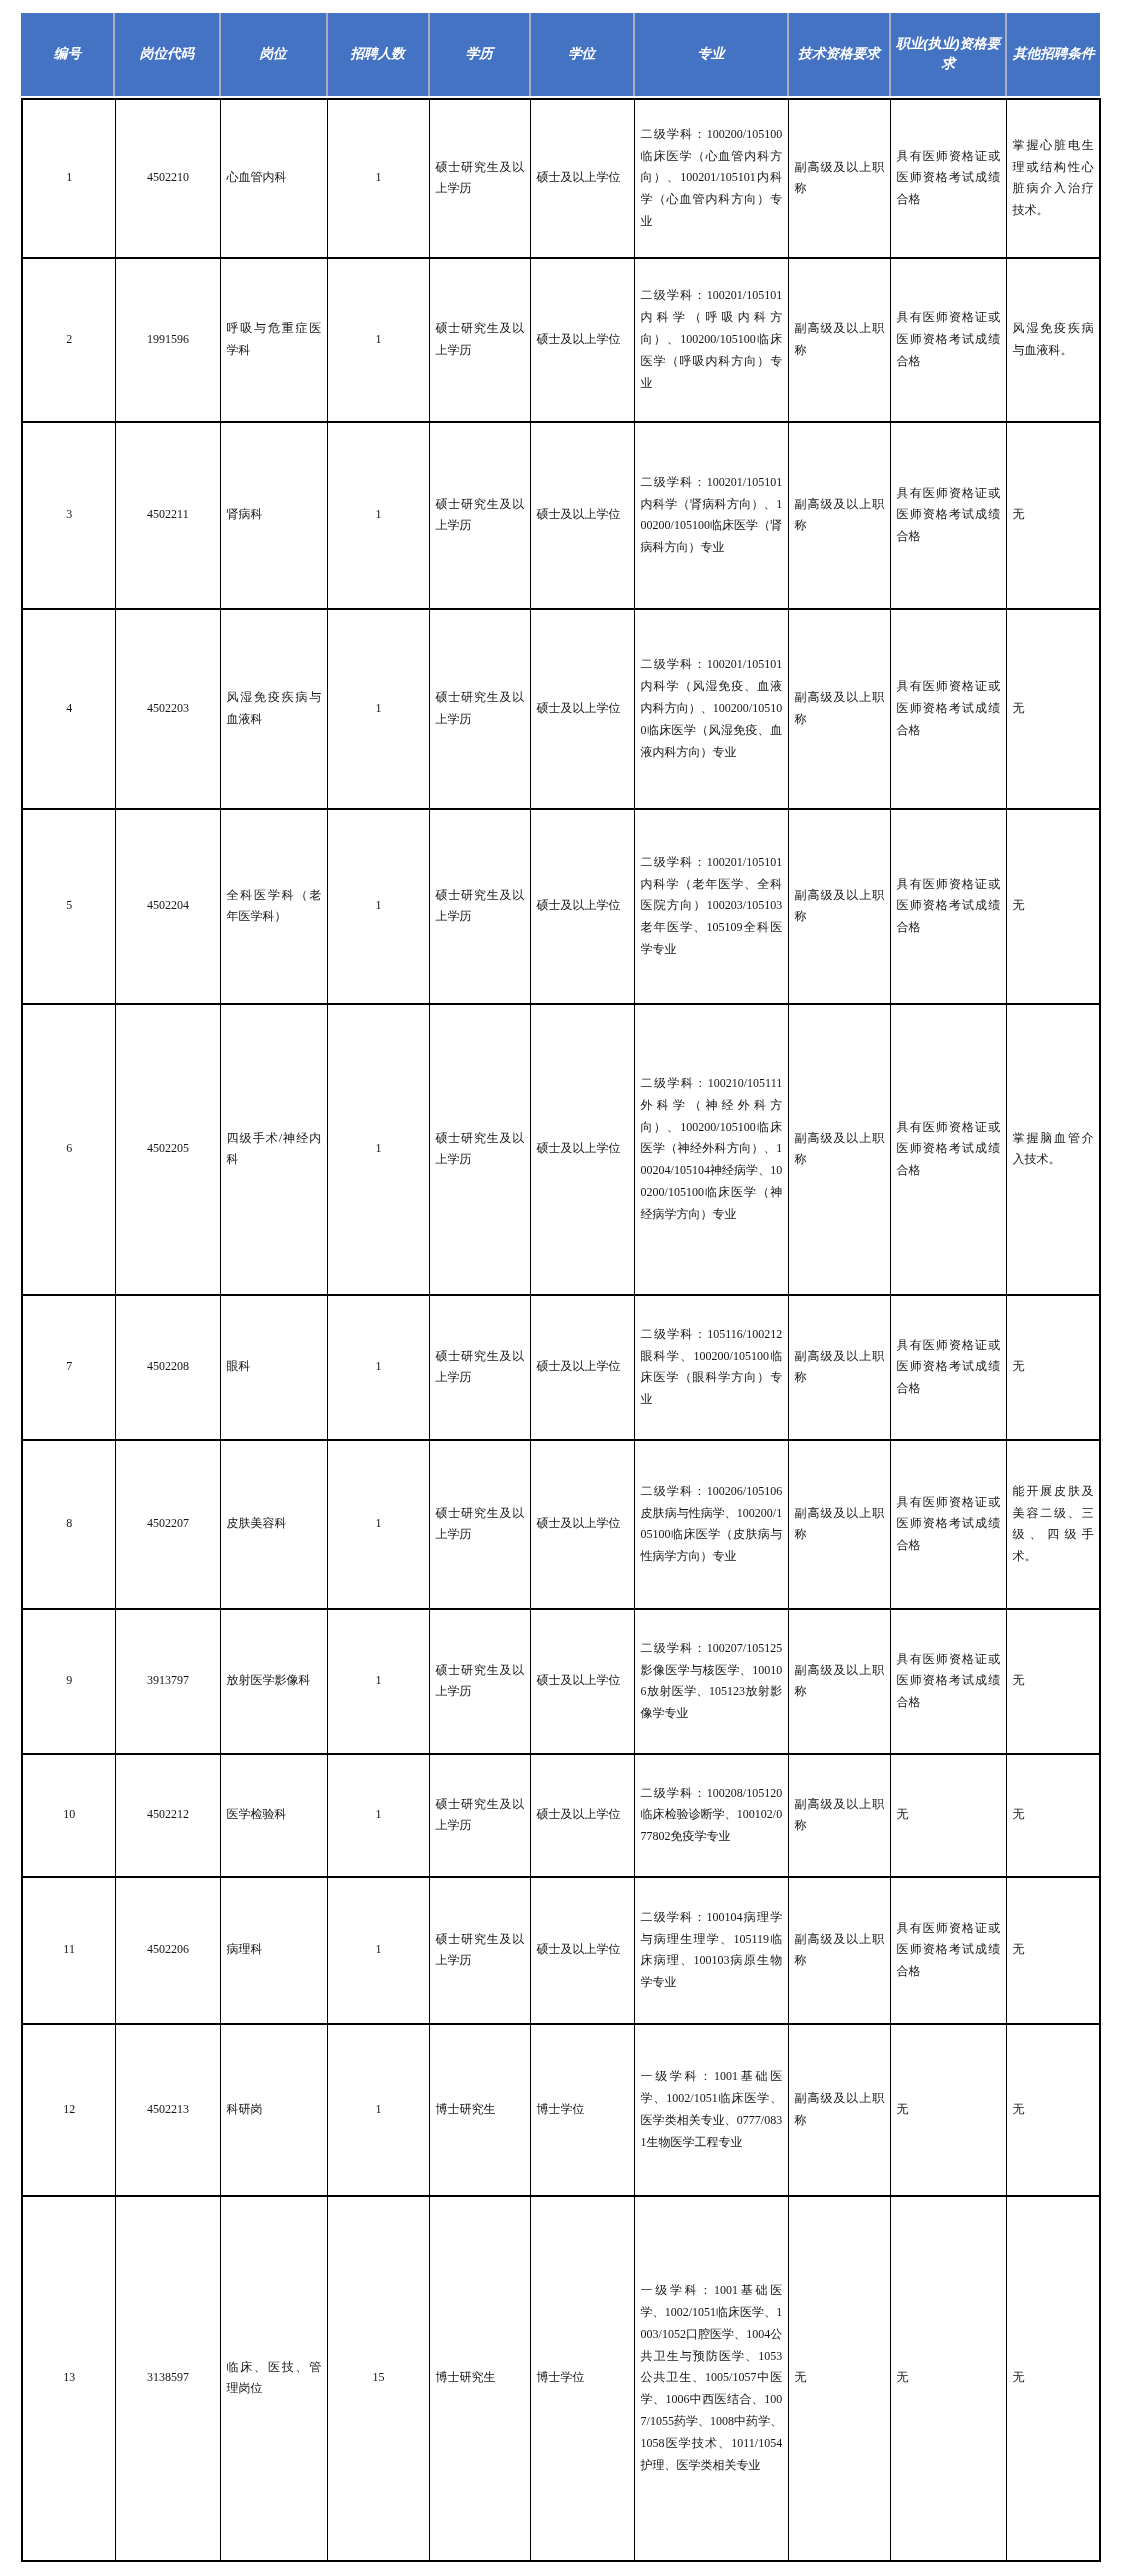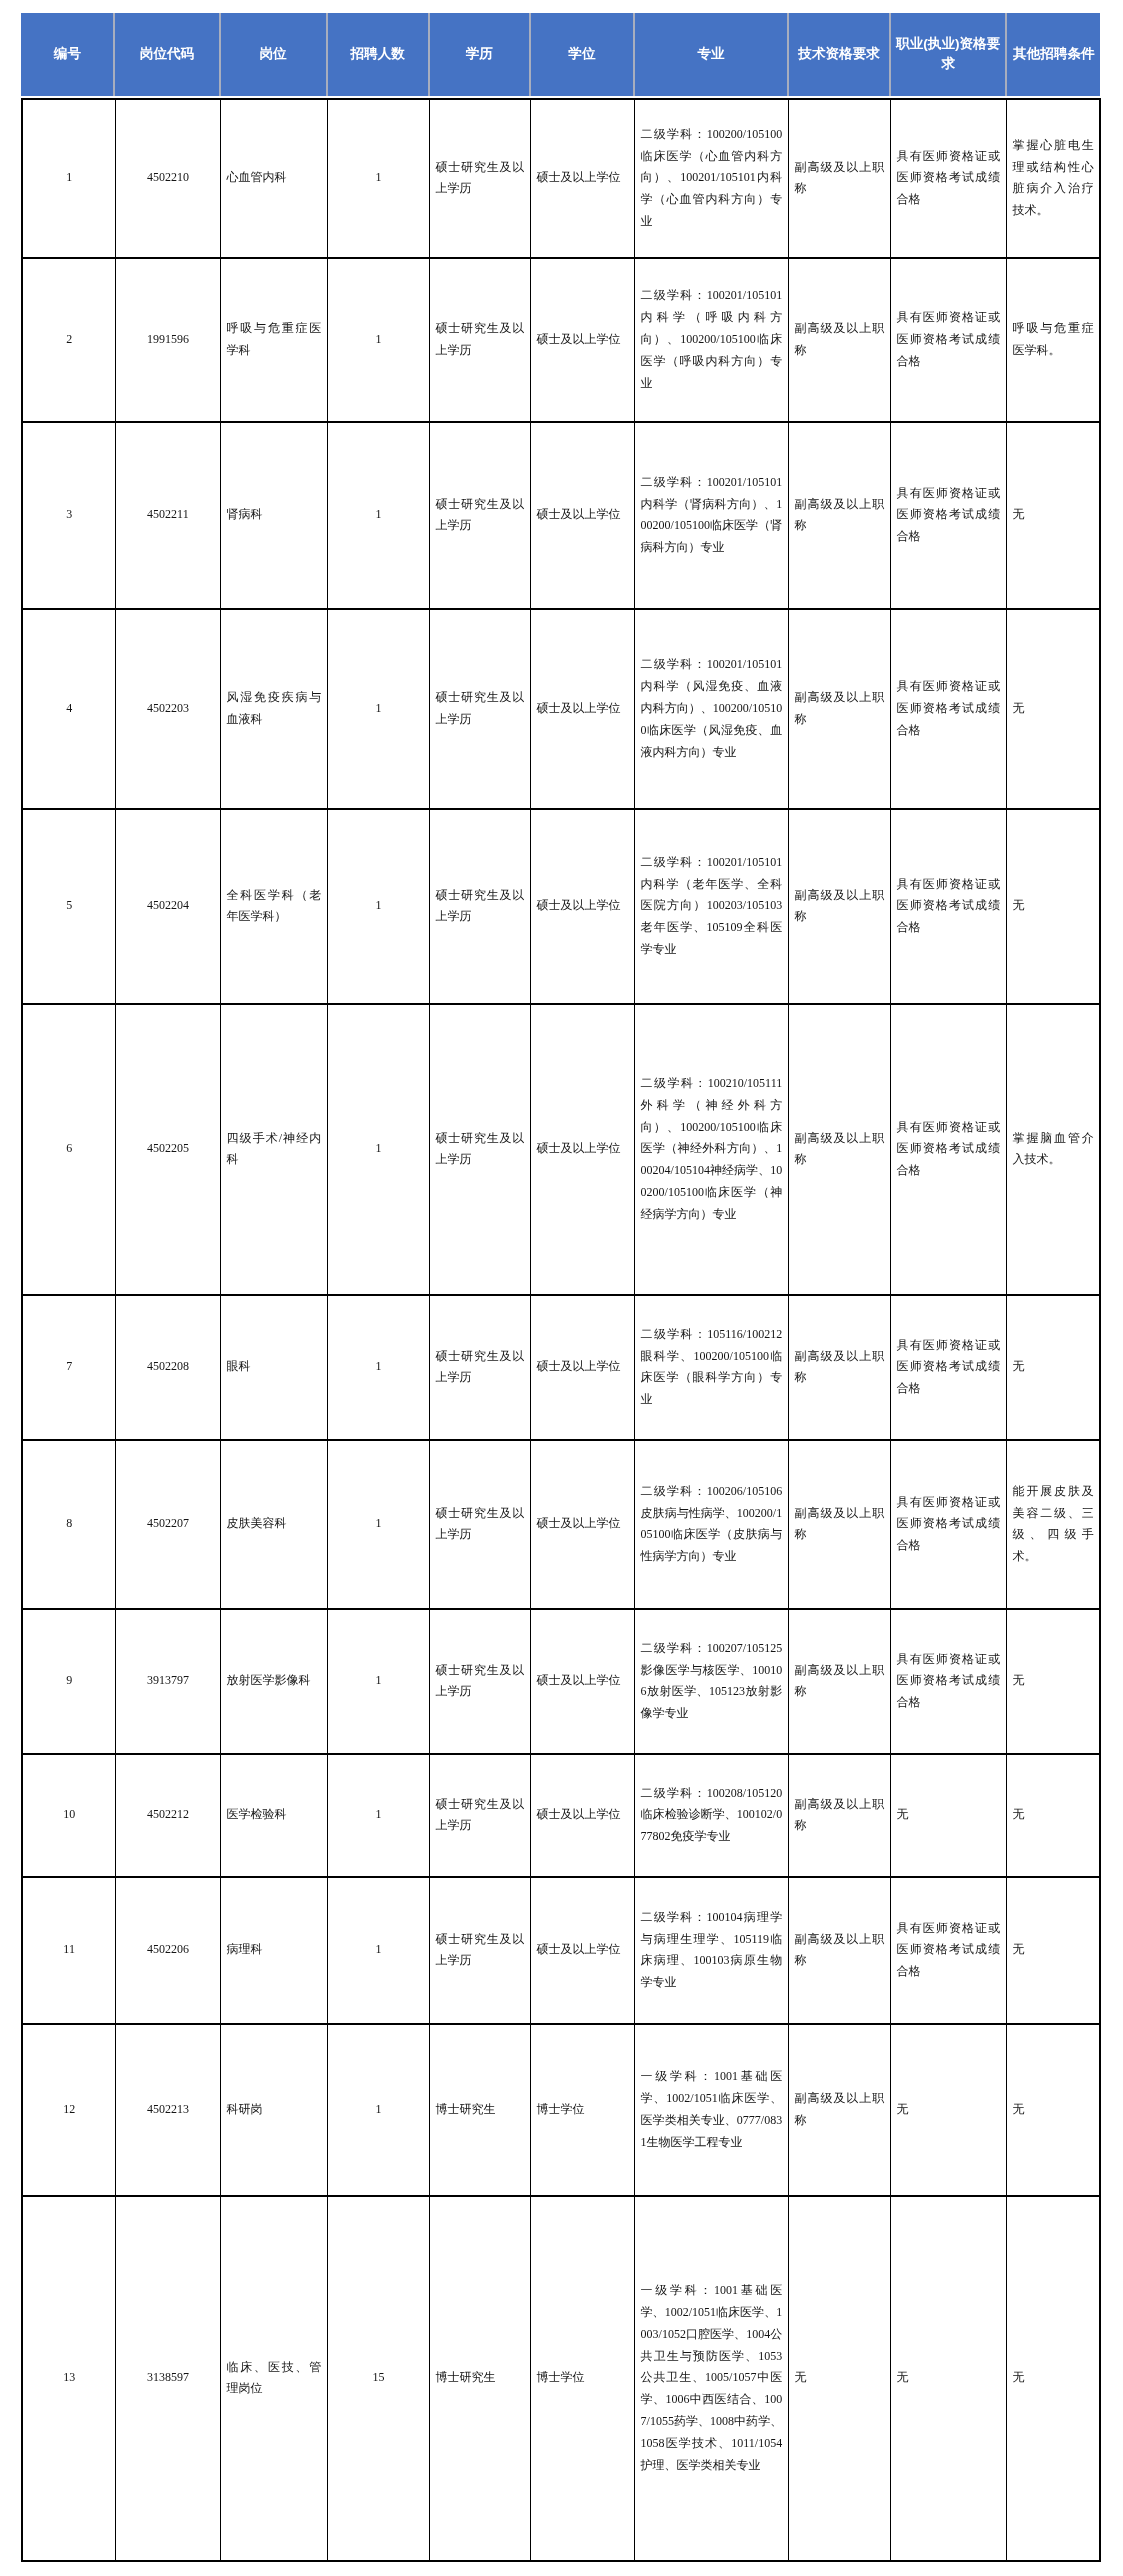--- a/index.html
+++ b/index.html
@@ -17,21 +17,21 @@
     background:#FFFFFF;
     font-family:"Liberation Serif","DejaVu Serif",serif;
     color:var(--text);
   }
   table{
     table-layout:fixed;
     border-collapse:collapse;
     width:1079px;
   }
   
-  .header-table{margin-bottom:2.1px;}
+  .header-table{margin-bottom:2.1px;font-style:italic;}
   .header-table th{
     background:var(--header-bg);
     color:var(--header-text);
     font-family:"Liberation Sans","DejaVu Sans",sans-serif;
     font-weight:bold;
     font-size:13.6px;
     line-height:1.5;
     height:80px;
     padding:1.4px 4.3px;
     border-left:2.1px solid var(--header-divider);
@@ -125,21 +125,21 @@
         <tr style="height: 164px;">
     <td class="c-center">2</td>
     <td class="c-center">1991596</td>
     <td class="c-just">呼吸与危重症医学科</td>
     <td class="c-center">1</td>
     <td class="c-just">硕士研究生及以上学历</td>
     <td class="c-just">硕士及以上学位</td>
     <td class="c-just">二级学科：100201/105101内科学（呼吸内科方向）、100200/105100临床医学（呼吸内科方向）专业</td>
     <td class="c-just">副高级及以上职称</td>
     <td class="c-just">具有医师资格证或医师资格考试成绩合格</td>
-    <td class="c-just">呼吸与危重症医学科。</td>
+    <td class="c-just">风湿免疫疾病与血液科。</td>
   </tr>
         <tr style="height: 187px;">
     <td class="c-center">3</td>
     <td class="c-center">4502211</td>
     <td class="c-just">肾病科</td>
     <td class="c-center">1</td>
     <td class="c-just">硕士研究生及以上学历</td>
     <td class="c-just">硕士及以上学位</td>
     <td class="c-just">二级学科：100201/105101内科学（肾病科方向）、100200/105100临床医学（肾病科方向）专业</td>
     <td class="c-just">副高级及以上职称</td>

